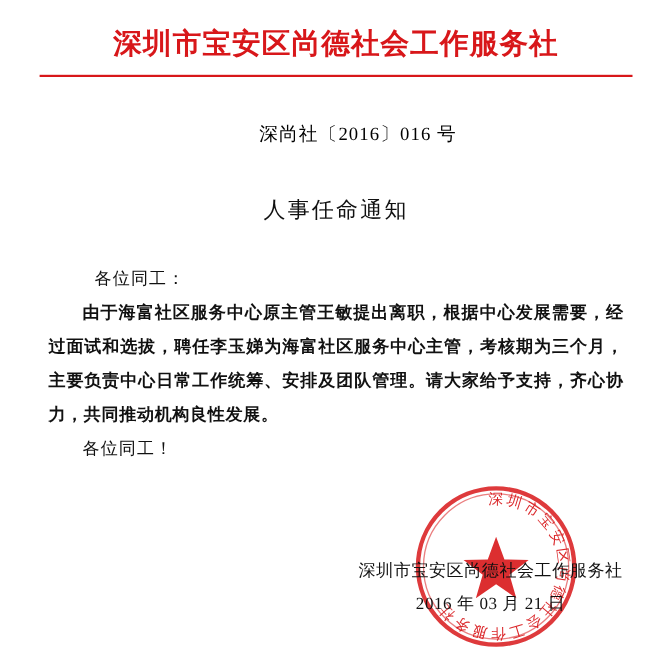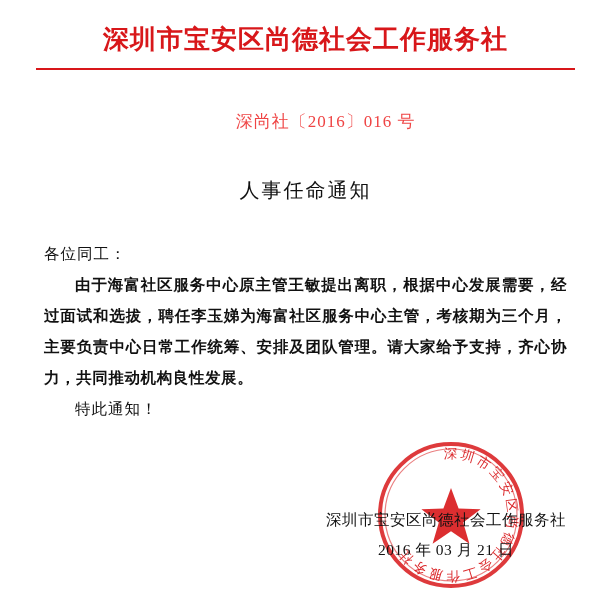--- a/index.html
+++ b/index.html
@@ -32,41 +32,42 @@
   .red-rule {
     width: 539px;
     margin: 11px auto 0 auto;
     height: 2px;
     background: #d8171a;
   }
   .doc-number {
     margin-top: 40px;
     text-align: center;
     font-size: 17px;
-    color: #ef4444;
+    color: #000000;
     letter-spacing: 1px;
     padding-left: 40px;
   }
   .doc-title {
     margin-top: 44px;
     text-align: center;
     font-size: 20px;
     font-weight: normal;
     color: #111111;
     letter-spacing: 2px;
   }
   .body-wrap {
     margin: 34px 44px 0 44px;
     font-size: 15.5px;
     color: #111111;
     line-height: 31px;
     text-align: justify;
   }
   .salutation {
     letter-spacing: 1px;
+    margin-left: 42px;
   }
   .para {
     text-indent: 2em;
     letter-spacing: 0.6px;
     font-weight: bold;
   }
   .para-tight {
     text-indent: 2em;
     letter-spacing: 1px;
   }
@@ -99,21 +100,21 @@
   <div class="org-title">深圳市宝安区尚德社会工作服务社</div>
   <div class="red-rule"></div>
 
   <div class="doc-number">深尚社〔2016〕016 号</div>
 
   <div class="doc-title">人事任命通知</div>
 
   <div class="body-wrap">
     <div class="salutation">各位同工：</div>
     <div class="para">由于海富社区服务中心原主管王敏提出离职，根据中心发展需要，经过面试和选拔，聘任李玉娣为海富社区服务中心主管，考核期为三个月，主要负责中心日常工作统筹、安排及团队管理。请大家给予支持，齐心协力，共同推动机构良性发展。</div>
-    <div class="para-tight">特此通知！</div>
+    <div class="para-tight">各位同工！</div>
   </div>
 
   <div class="seal">
     <svg width="150" height="150" viewBox="0 0 150 150" aria-hidden="true">
       <defs>
         <path id="sealArc" d="M 75,75 m -57,0 a 57,57 0 1,1 114,0 a 57,57 0 1,1 -114,0"></path>
       </defs>
       <circle cx="75" cy="75" r="71" fill="none" stroke="#d8171a" stroke-width="4" opacity="0.85"></circle>
       <circle cx="75" cy="75" r="66" fill="none" stroke="#d8171a" stroke-width="1.2" opacity="0.55"></circle>
       <polygon points="75,48 82.6,68.6 104.6,69.2 87.2,82.6 93.4,103.8 75,91.2 56.6,103.8 62.8,82.6 45.4,69.2 67.4,68.6" fill="#d8171a" opacity="0.9"></polygon>

